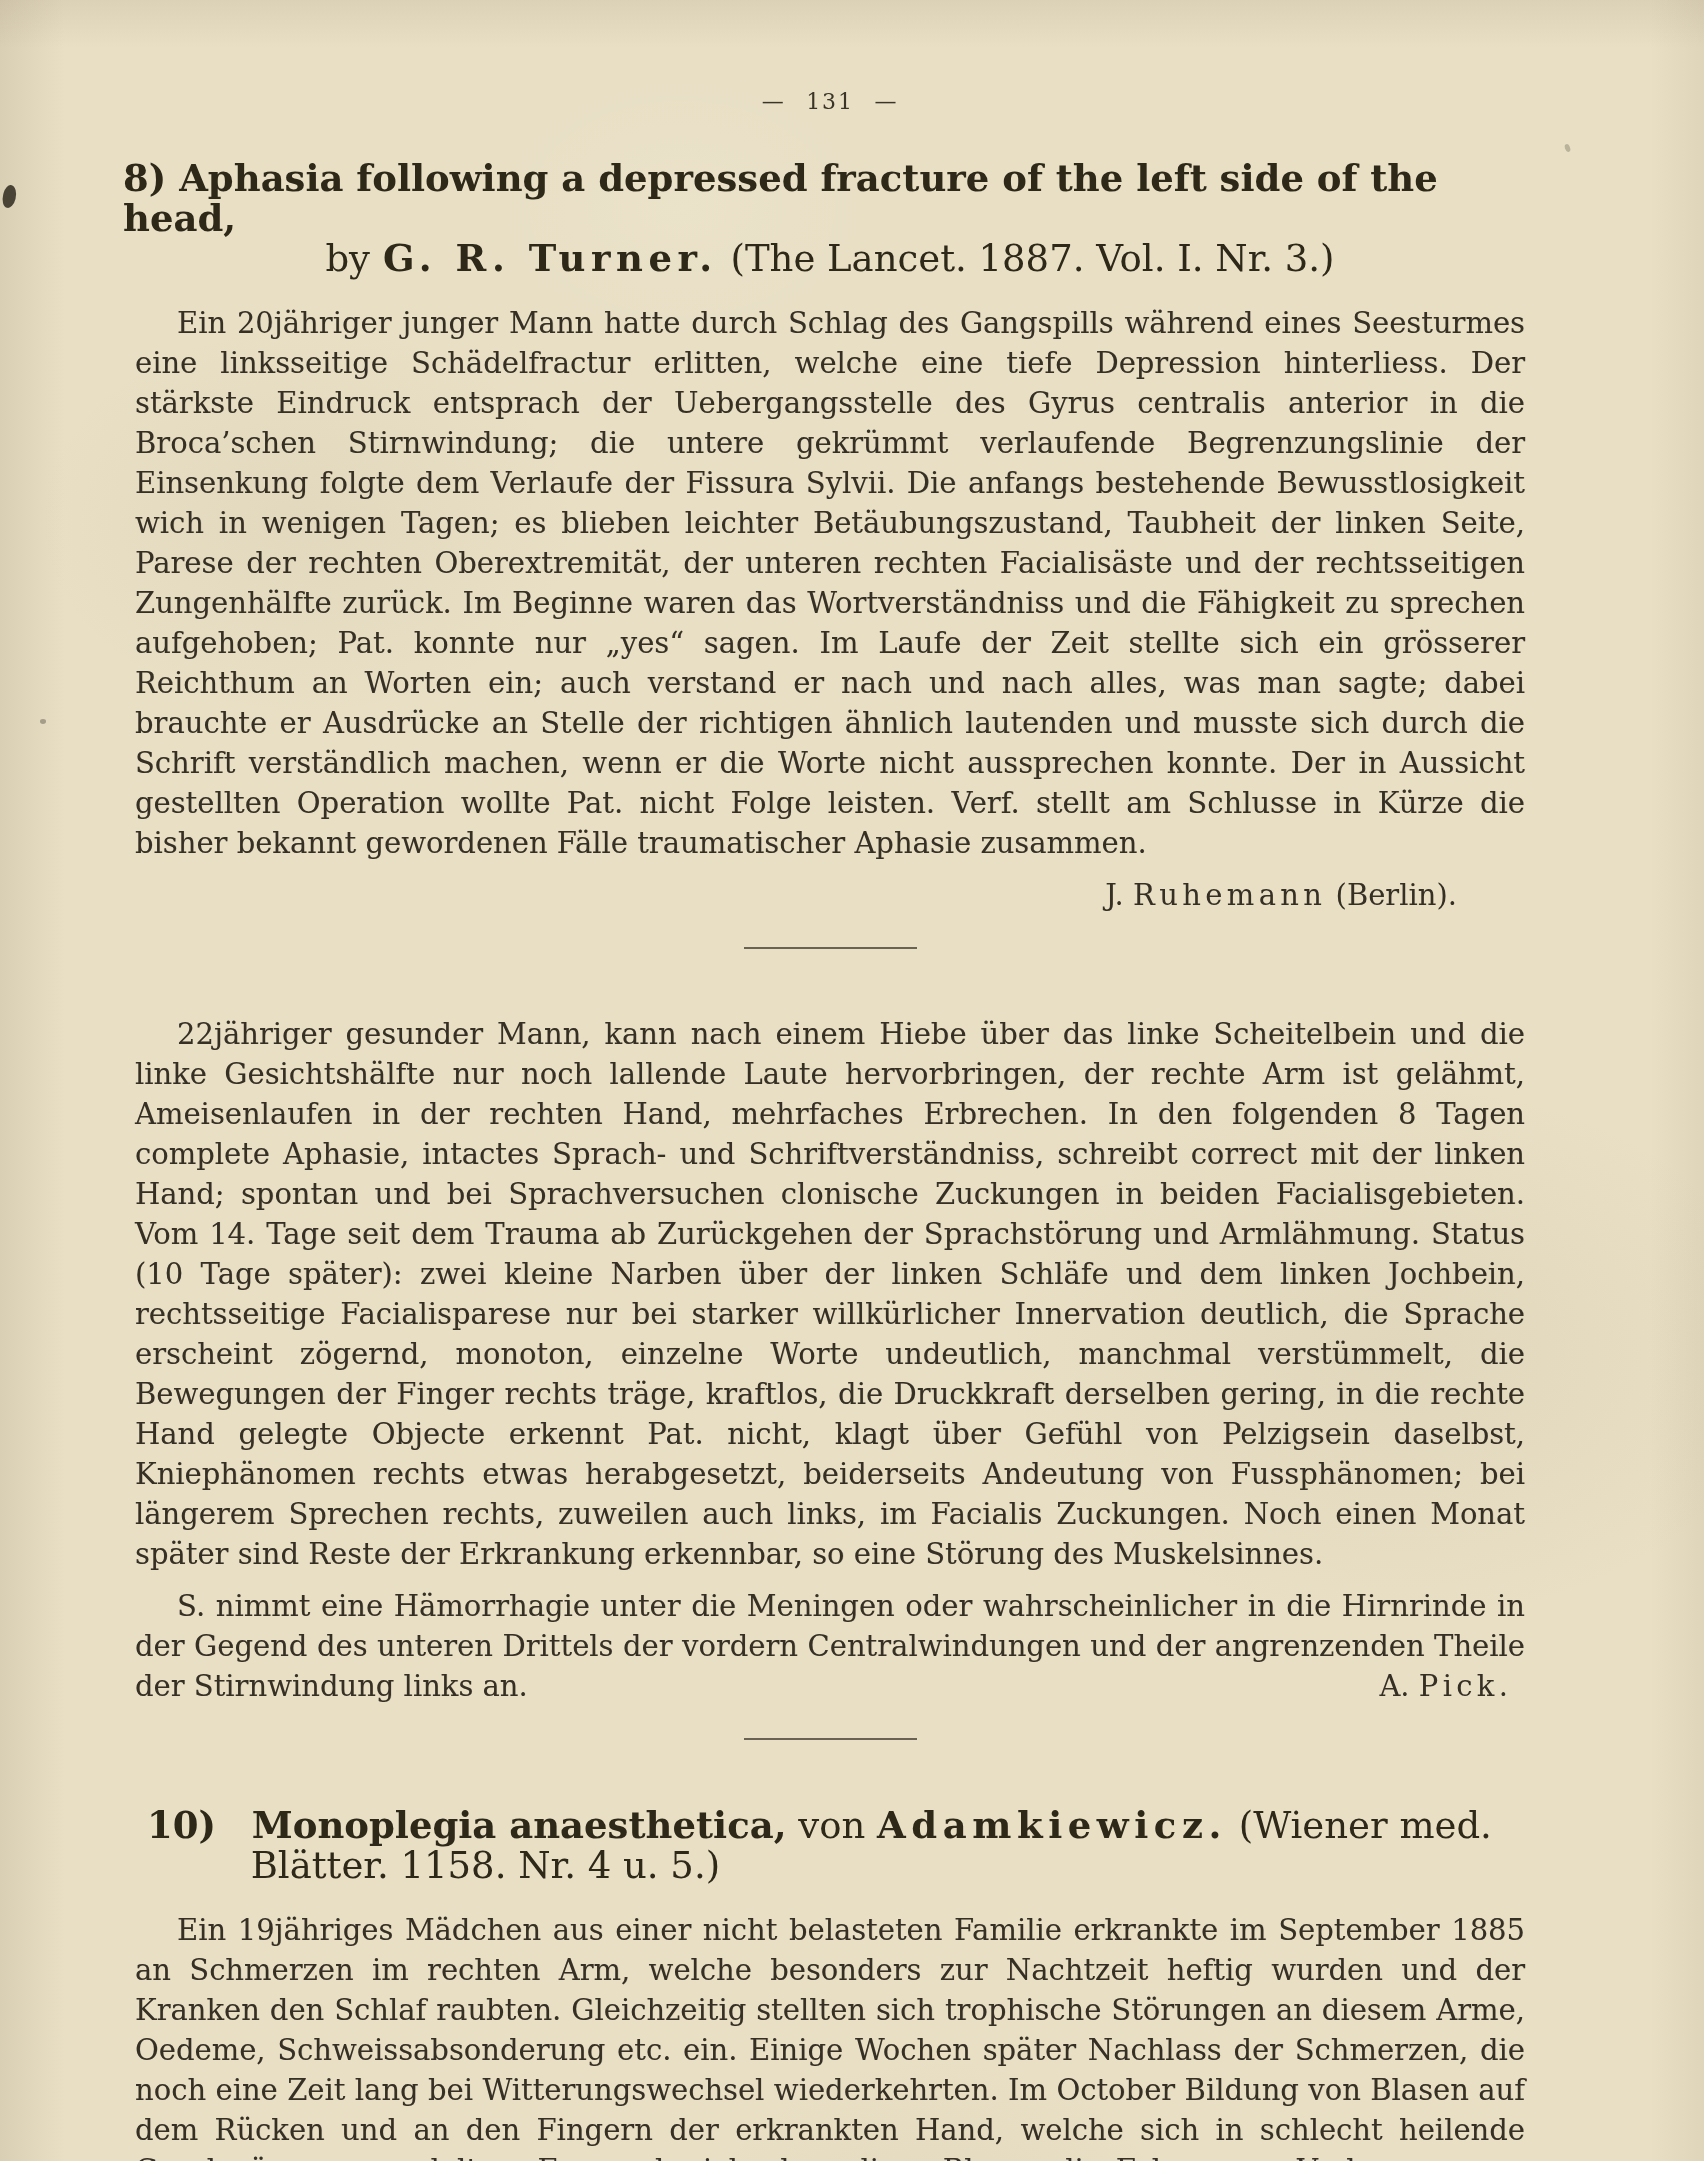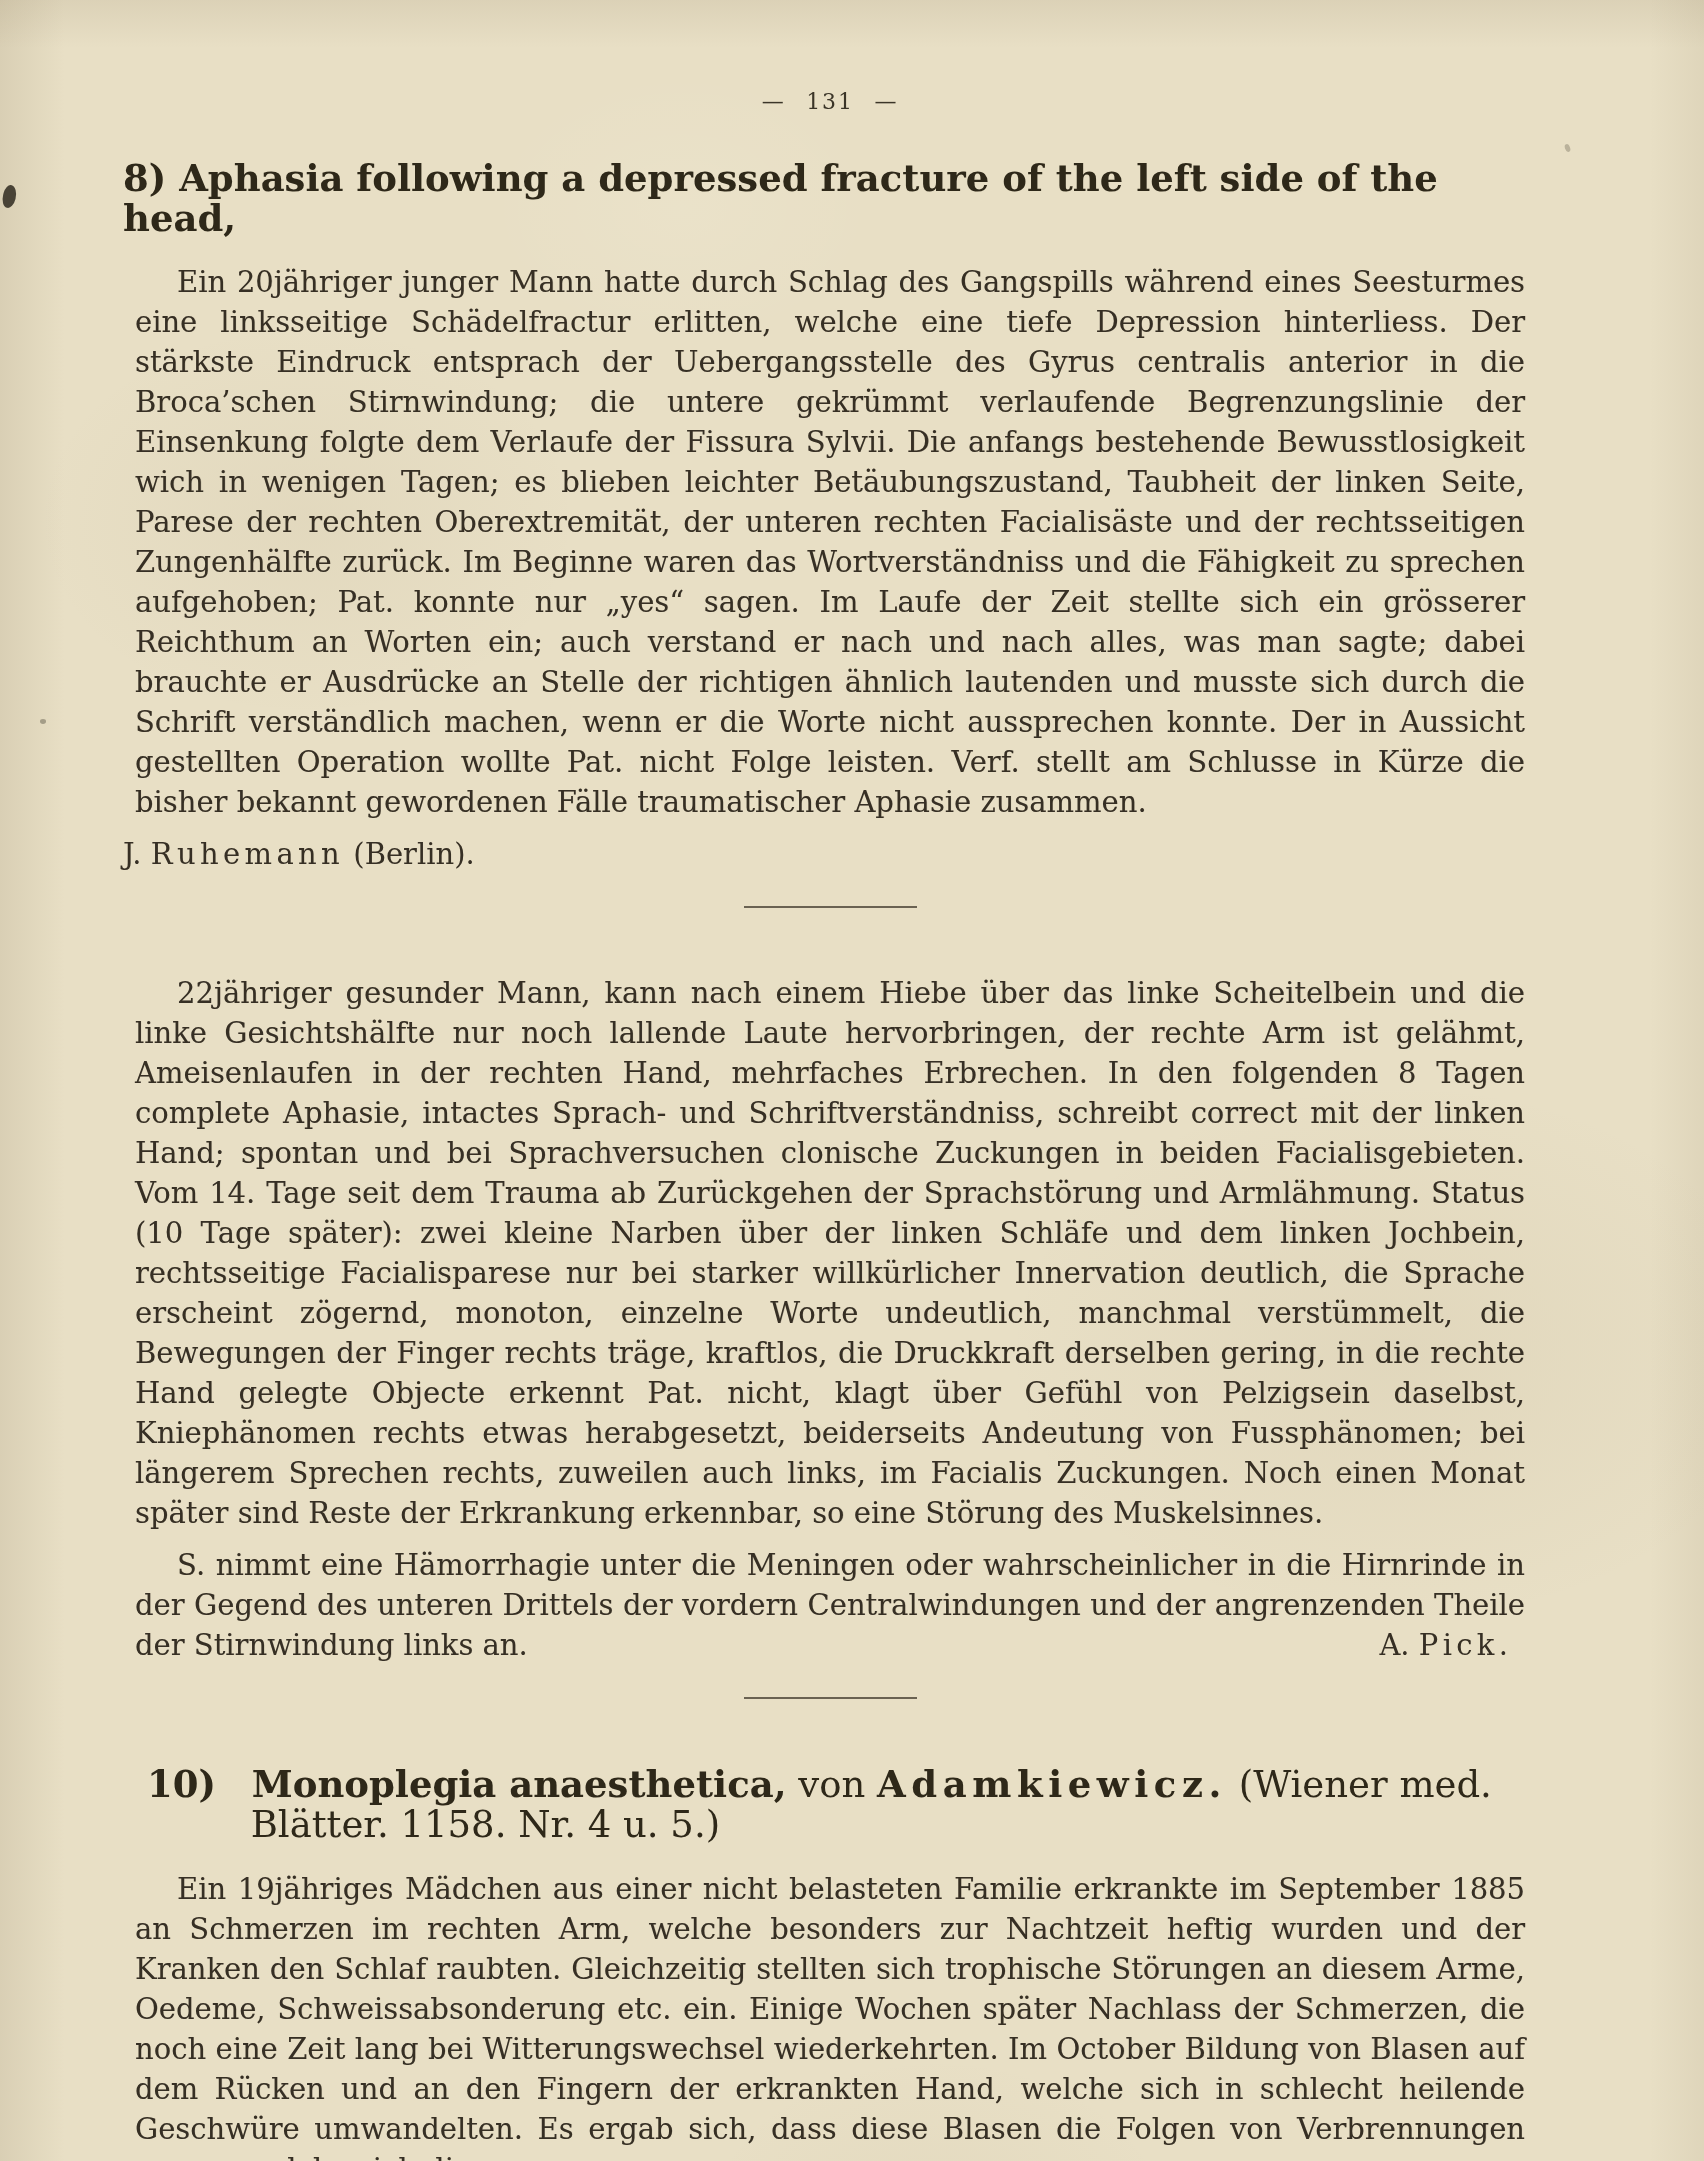--- a/index.html
+++ b/index.html
@@ -71,20 +71,21 @@
   .hanging .entry-num, .hanging .entry-title { font-weight: 700; margin-left: 24px; }
 
   .para {
     margin: 12px;
     text-align: justify;
     text-indent: 1.45em;
     text-shadow: 0.3px 0.3px 0 rgba(54,47,36,0.22);
   }
   .para-wrap { position: relative; }
   .sig-line {
+    text-align: right;
     padding-right: 80px;
     line-height: 40px;
   }
   .sig-abs {
     position: absolute;
     right: 29px;
     bottom: 0;
     line-height: 40px;
     white-space: nowrap;
   }
@@ -106,20 +107,21 @@
   <div class="speck speck-2"></div>
   <div class="speck speck-3"></div>
 
   <div class="content">
 
     <div class="page-number">— 131 —</div>
 
     <section class="entry">
       <h2 class="entry-heading">
         <span class="heading-main"><span class="entry-num">8)</span> <span class="entry-title">Aphasia following a depressed fracture of the left side of the head,</span></span>
+        <span class="byline-centered"><span class="byline-prefix">by</span> <span class="author spaced">G. R. Turner.</span> <span class="citation">(The Lancet. 1887. Vol. I. Nr. 3.)</span></span>
       </h2>
       <p class="para">Ein 20jähriger junger Mann hatte durch Schlag des Gangspills während eines Seesturmes eine linksseitige Schädelfractur erlitten, welche eine tiefe Depression hinterliess. Der stärkste Eindruck entsprach der Uebergangsstelle des Gyrus centralis anterior in die Broca’schen Stirnwindung; die untere gekrümmt verlaufende Begrenzungslinie der Einsenkung folgte dem Verlaufe der Fissura Sylvii. Die anfangs bestehende Bewusstlosigkeit wich in wenigen Tagen; es blieben leichter Betäubungszustand, Taubheit der linken Seite, Parese der rechten Oberextremität, der unteren rechten Facialisäste und der rechtsseitigen Zungenhälfte zurück. Im Beginne waren das Wortverständniss und die Fähigkeit zu sprechen aufgehoben; Pat. konnte nur „yes“ sagen. Im Laufe der Zeit stellte sich ein grösserer Reichthum an Worten ein; auch verstand er nach und nach alles, was man sagte; dabei brauchte er Ausdrücke an Stelle der richtigen ähnlich lautenden und musste sich durch die Schrift verständlich machen, wenn er die Worte nicht aussprechen konnte. Der in Aussicht gestellten Operation wollte Pat. nicht Folge leisten. Verf. stellt am Schlusse in Kürze die bisher bekannt gewordenen Fälle traumatischer Aphasie zusammen.</p>
       <div class="sig-line"><span>J.</span> <span class="spaced">Ruhemann</span><span> (Berlin).</span></div>
     </section>
 
     <div class="divider"></div>
 
     <section class="entry">
       <h2 class="entry-heading">
       </h2>

